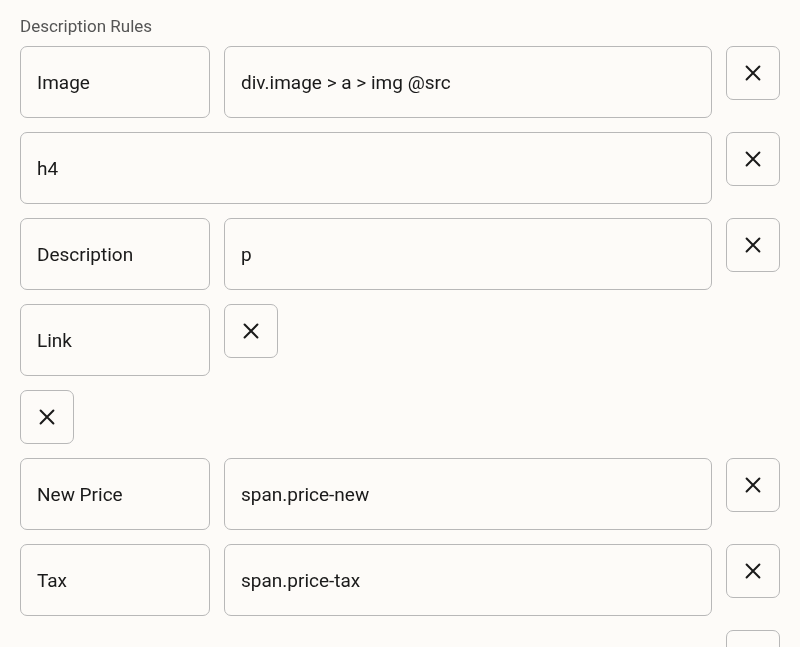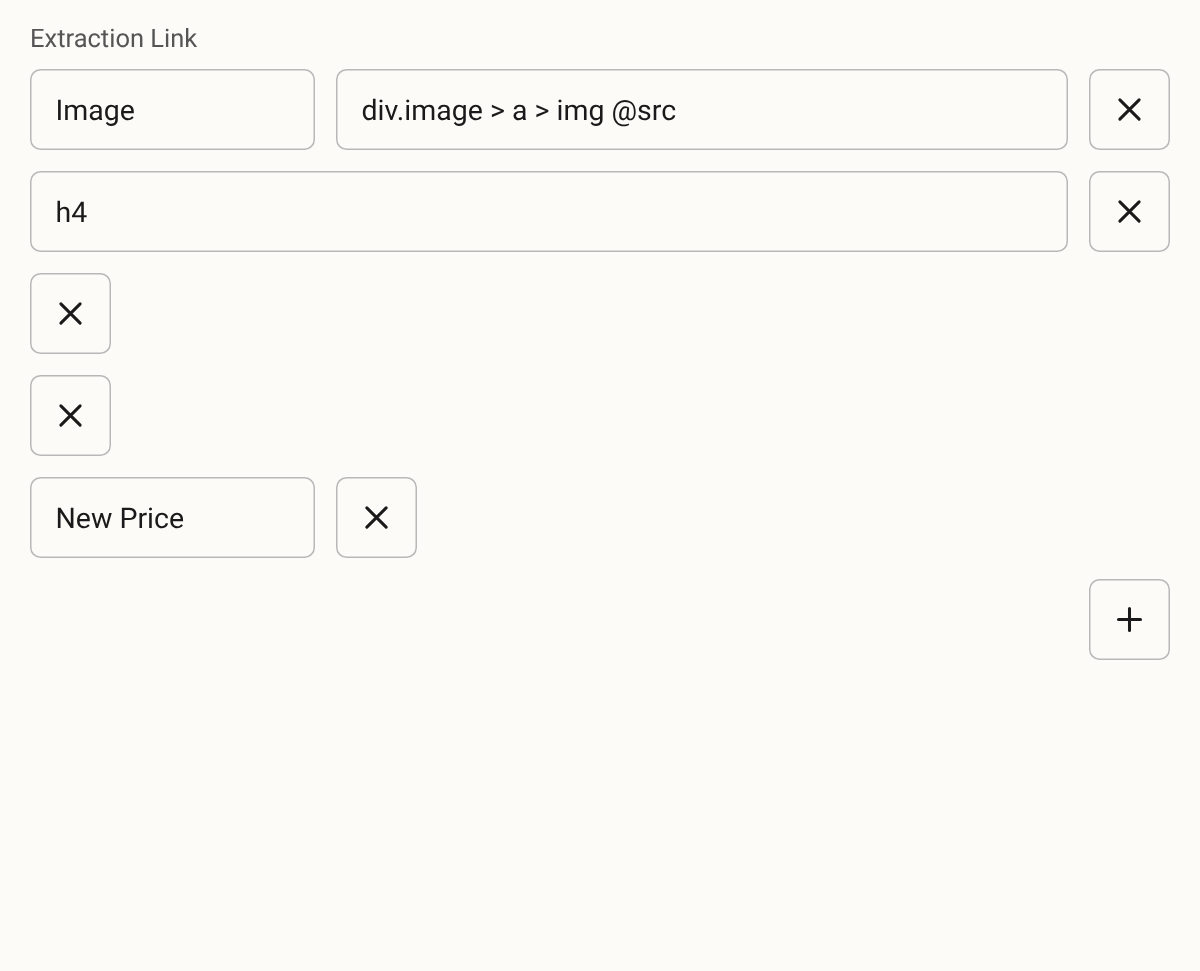--- a/index.html
+++ b/index.html
@@ -31,21 +31,21 @@
     }
     .field-name {
       width: 190px;
       flex-shrink: 0;
     }
     .field-selector {
       flex: 1;
     }
     .text-input {
       width: 100%;
-      height: 54px;
+      height: 72px;
       padding: 0 16px;
       border: 1px solid #b8b8b8;
       border-radius: 7px;
       background: #fdfbf8;
       font-size: 19px;
       color: #1a1a1a;
       font-family: inherit;
       outline: none;
     }
     .text-input::placeholder {
@@ -74,56 +74,76 @@
     }
     .add-row {
       display: flex;
       justify-content: flex-end;
       margin-top: 14px;
     }
   </style>
 </head>
 <body>
 
-<div class="section-label">Extraction Link</div>
+<div class="section-label">Description Rules</div>
 
 <div class="rules-container">
     <div class="rule-row">
       <div class="field-name"><input class="text-input" type="text" value="Image" style=""></div>
       <div class="field-selector"><input class="text-input" type="text" value="div.image &gt; a &gt; img @src" style=""></div>
       <button class="icon-btn">
         <svg viewBox="0 0 24 24" fill="none">
           <path d="M5 5 L19 19 M19 5 L5 19"></path>
         </svg>
       </button>
     </div>
     <div class="rule-row">
       <div class="field-selector"><input class="text-input" type="text" value="h4" style=""></div>
       <button class="icon-btn">
         <svg viewBox="0 0 24 24" fill="none">
           <path d="M5 5 L19 19 M19 5 L5 19"></path>
         </svg>
       </button>
     </div>
     <div class="rule-row">
+      <div class="field-name"><input class="text-input" type="text" value="Description" style=""></div>
+      <div class="field-selector"><input class="text-input" type="text" value="p" style=""></div>
+      <button class="icon-btn">
+        <svg viewBox="0 0 24 24" fill="none">
+          <path d="M5 5 L19 19 M19 5 L5 19"></path>
+        </svg>
+      </button>
+    </div>
+    <div class="rule-row">
+      <div class="field-name"><input class="text-input" type="text" value="Link" style=""></div>
       <button class="icon-btn">
         <svg viewBox="0 0 24 24" fill="none">
           <path d="M5 5 L19 19 M19 5 L5 19"></path>
         </svg>
       </button>
     </div>
     <div class="rule-row">
       <button class="icon-btn">
         <svg viewBox="0 0 24 24" fill="none">
           <path d="M5 5 L19 19 M19 5 L5 19"></path>
         </svg>
       </button>
     </div>
     <div class="rule-row">
       <div class="field-name"><input class="text-input" type="text" value="New Price" style=""></div>
+      <div class="field-selector"><input class="text-input" type="text" value="span.price-new" style=""></div>
+      <button class="icon-btn">
+        <svg viewBox="0 0 24 24" fill="none">
+          <path d="M5 5 L19 19 M19 5 L5 19"></path>
+        </svg>
+      </button>
+    </div>
+    <div class="rule-row">
+      <div class="field-name"><input class="text-input" type="text" value="Tax" style=""></div>
+      <div class="field-selector"><input class="text-input" type="text" value="span.price-tax" style=""></div>
       <button class="icon-btn">
         <svg viewBox="0 0 24 24" fill="none">
           <path d="M5 5 L19 19 M19 5 L5 19"></path>
         </svg>
       </button>
     </div>
   </div>
 
 <div class="add-row">
   <button class="icon-btn">

